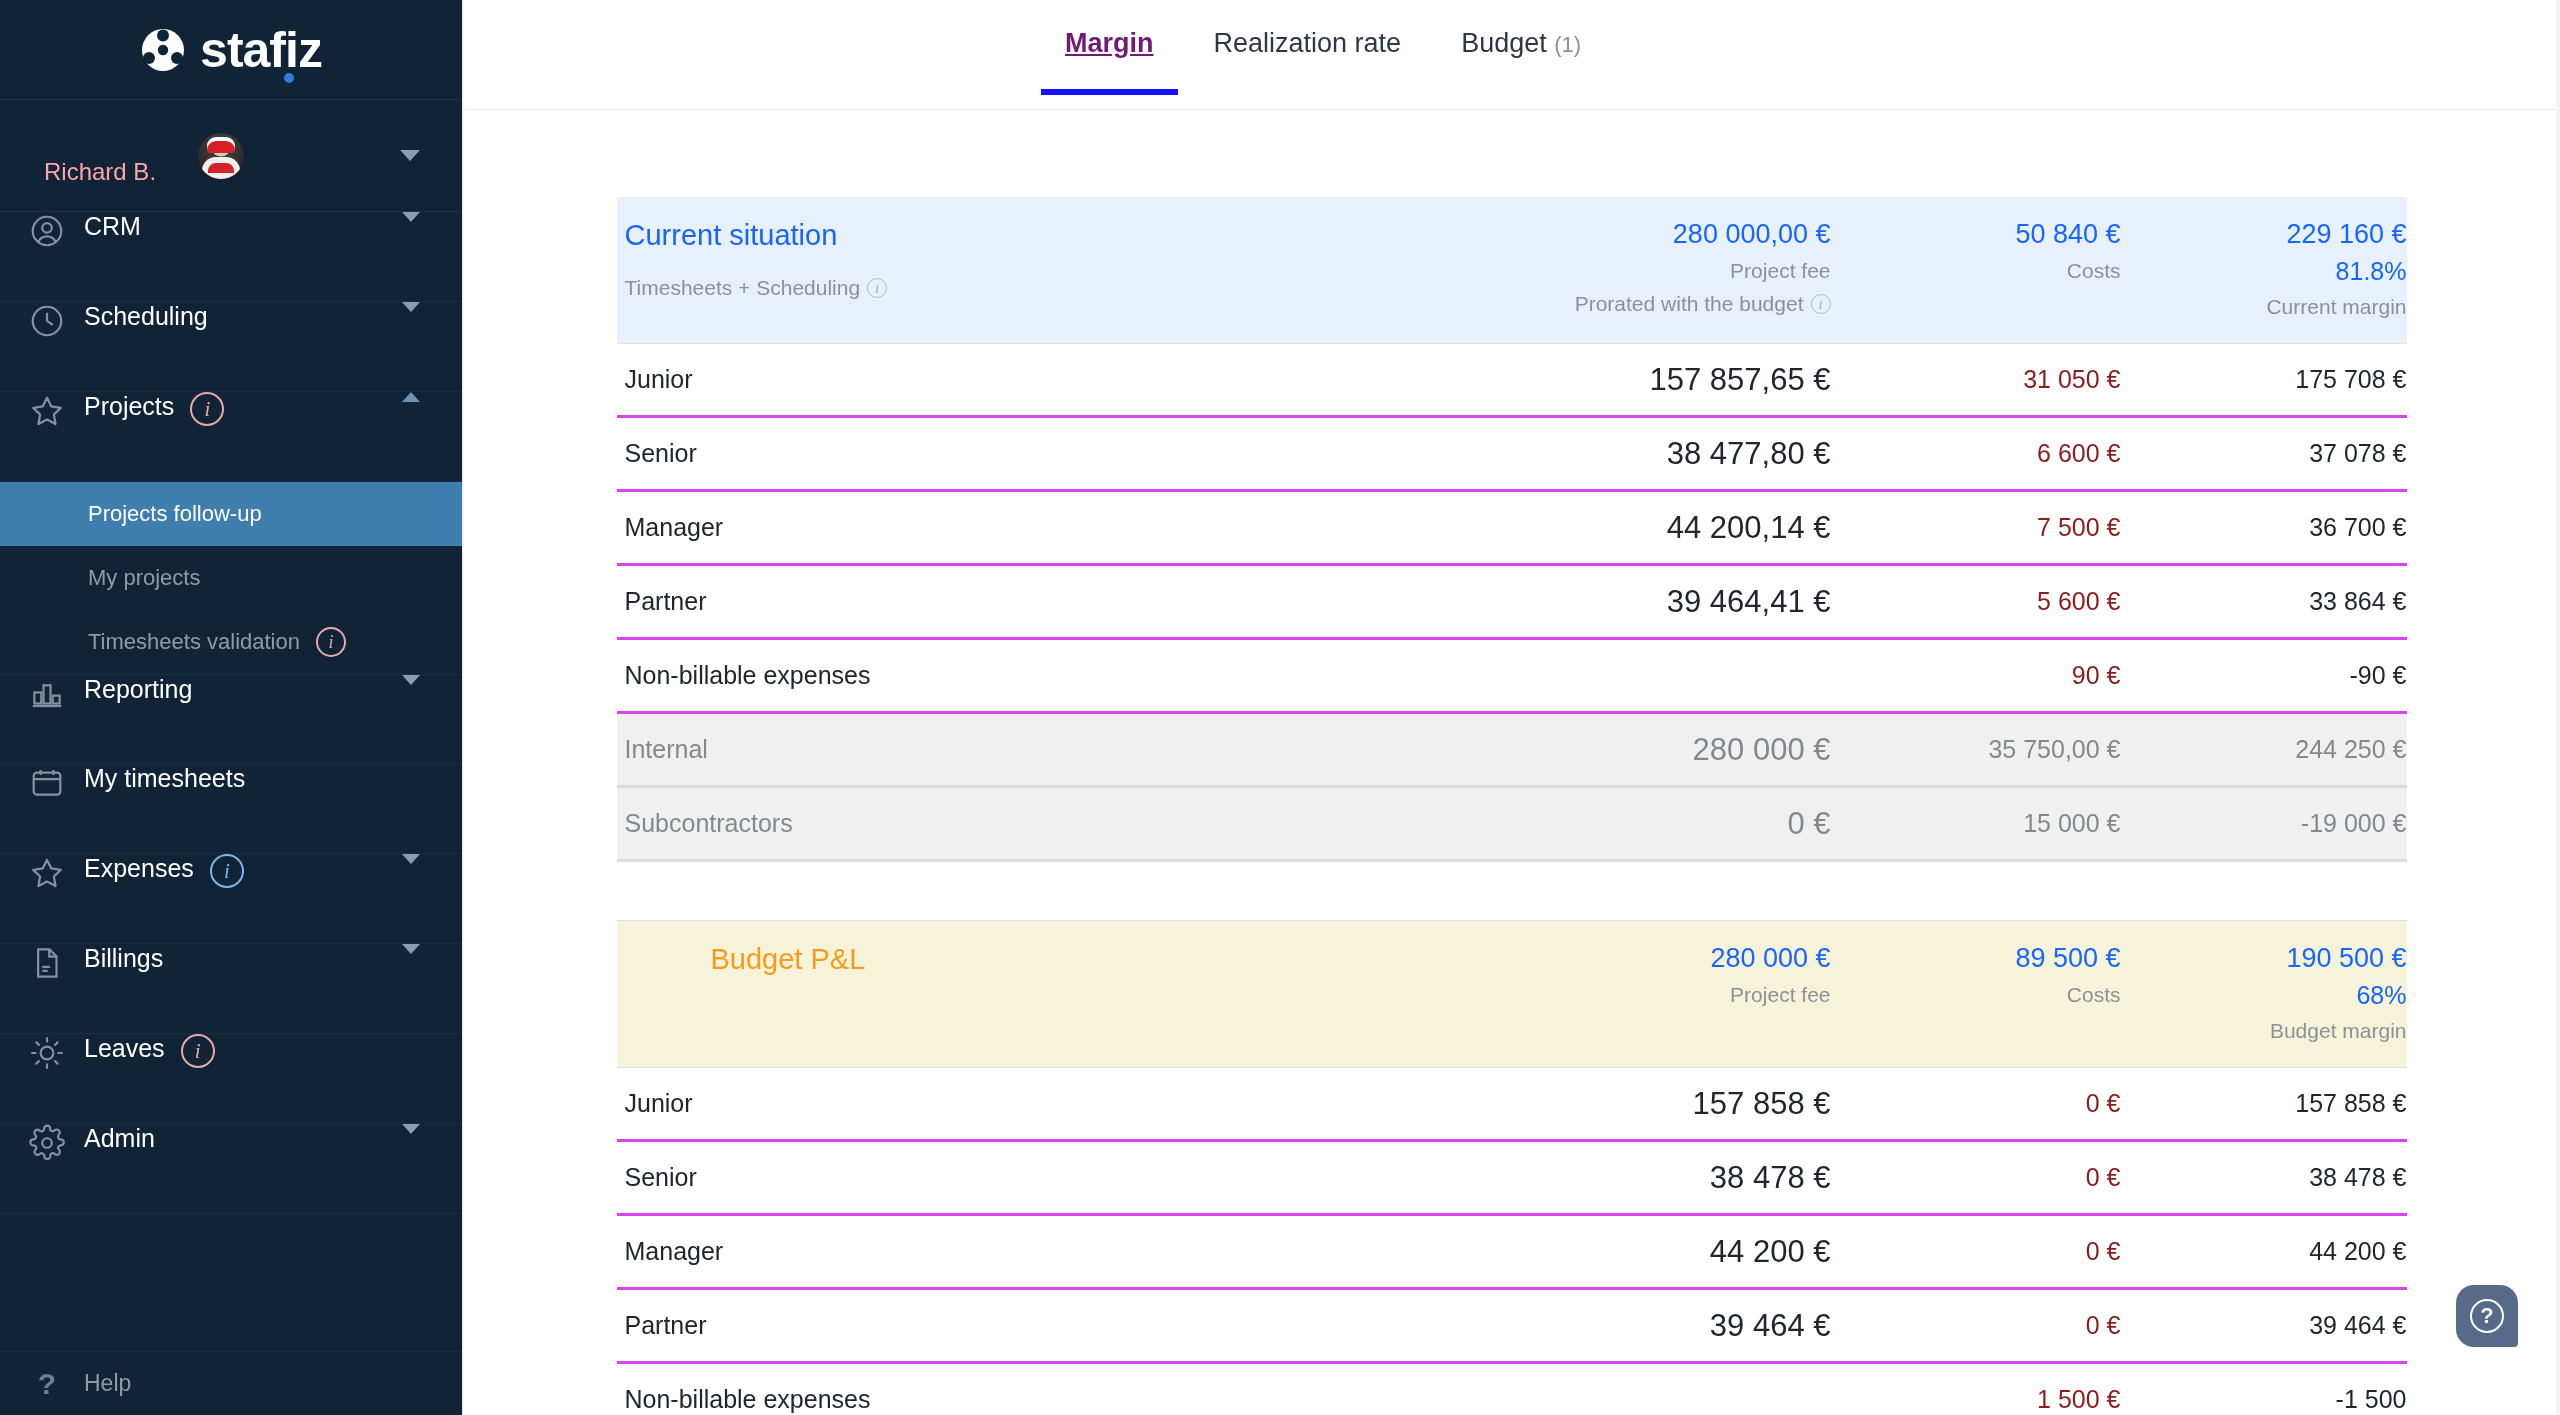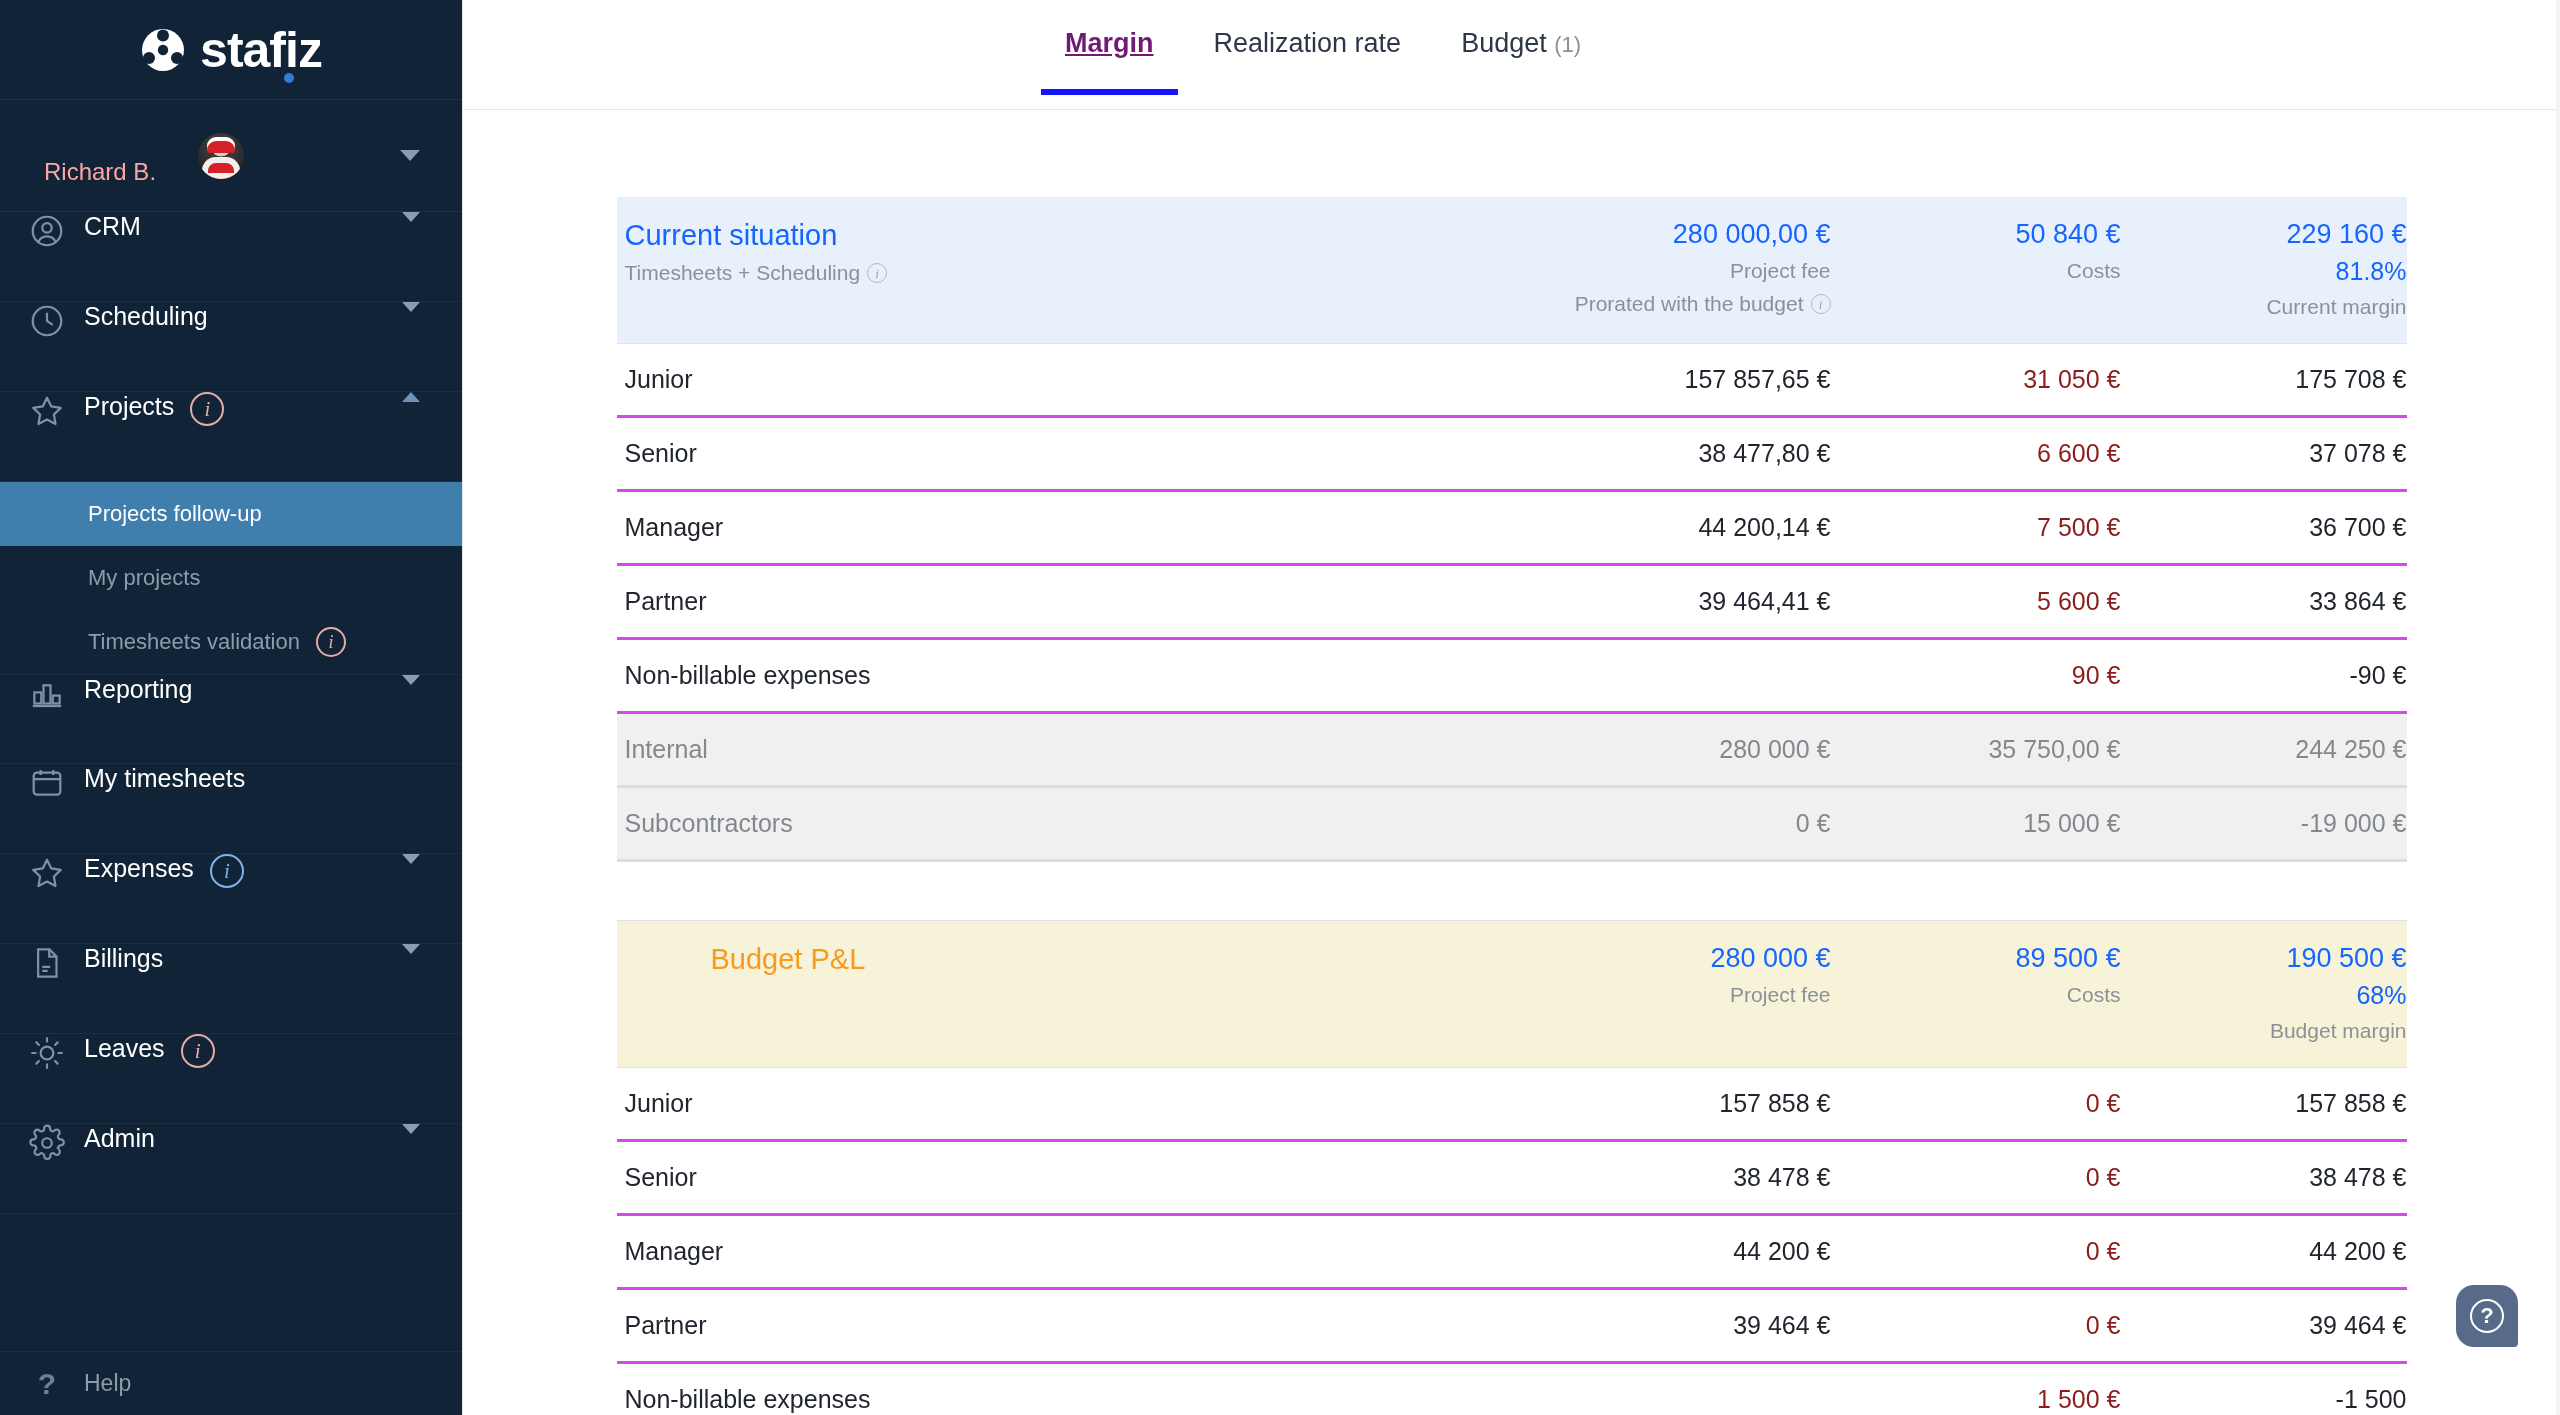--- a/index.html
+++ b/index.html
@@ -167,21 +167,21 @@
     display: flex; align-items: center;
     border-bottom: 3px solid #d946ef;
     min-height: 74px;
     padding: 0 0 0 4px;
   }
   .row .c-label {
     flex: 0 0 880px;
     font-size: 25px; color: #21262e;
     padding-left: 4px;
   }
-  .row .c-fee   { flex: 0 0 330px; text-align: right; font-size: 25px; color: #21262e; }
+  .row .c-fee   { flex: 0 0 330px; text-align: right; font-size: 31px; color: #21262e; }
   .row .c-cost  { flex: 0 0 290px; text-align: right; font-size: 25px; color: #8b1d1d; }
   .row .c-marg  { flex: 0 0 290px; text-align: right; font-size: 25px; color: #21262e; padding-right: 4px; }
 
   .row.grey { background: #f0f0f0; border-bottom-color: #dcdcdc; }
   .row.grey .c-label,
   .row.grey .c-fee,
   .row.grey .c-cost,
   .row.grey .c-marg { color: #83888e; }
 
   
@@ -192,21 +192,21 @@
   }
   .hdr.current { background: #e8f1fb; border-bottom: 1px solid #dfe3e7; }
   .hdr.budget  { background: #f6f3d9; border-top: 1px solid #e0e0e0; border-bottom: 1px solid #e0e0e0; }
 
   .hdr .h-title-col { flex: 0 0 880px; padding-left: 4px; }
   .hdr .h-title {
     font-size: 29px; color: #1565ff; line-height: 1.15;
   }
   .hdr.budget .h-title { color: #f79a1e; padding-left: 86px; }
   .hdr .h-sub {
-    font-size: 21px; color: #8c9199; margin-top: 9px;
+    font-size: 21px; color: #8c9199; margin-top: 24px;
     display: flex; align-items: center; gap: 7px;
   }
   .hdr .h-col { display: flex; flex-direction: column; align-items: flex-end; }
   .hdr .h-fee-col  { flex: 0 0 330px; }
   .hdr .h-cost-col { flex: 0 0 290px; }
   .hdr .h-marg-col { flex: 0 0 290px; padding-right: 4px; }
   .hdr .h-val { font-size: 27px; color: #1565ff; font-weight: 400; }
   .hdr .h-cap { font-size: 21px; color: #8c9199; margin-top: 9px; }
   .hdr .h-cap2 {
     font-size: 21px; color: #8c9199; margin-top: 9px;

